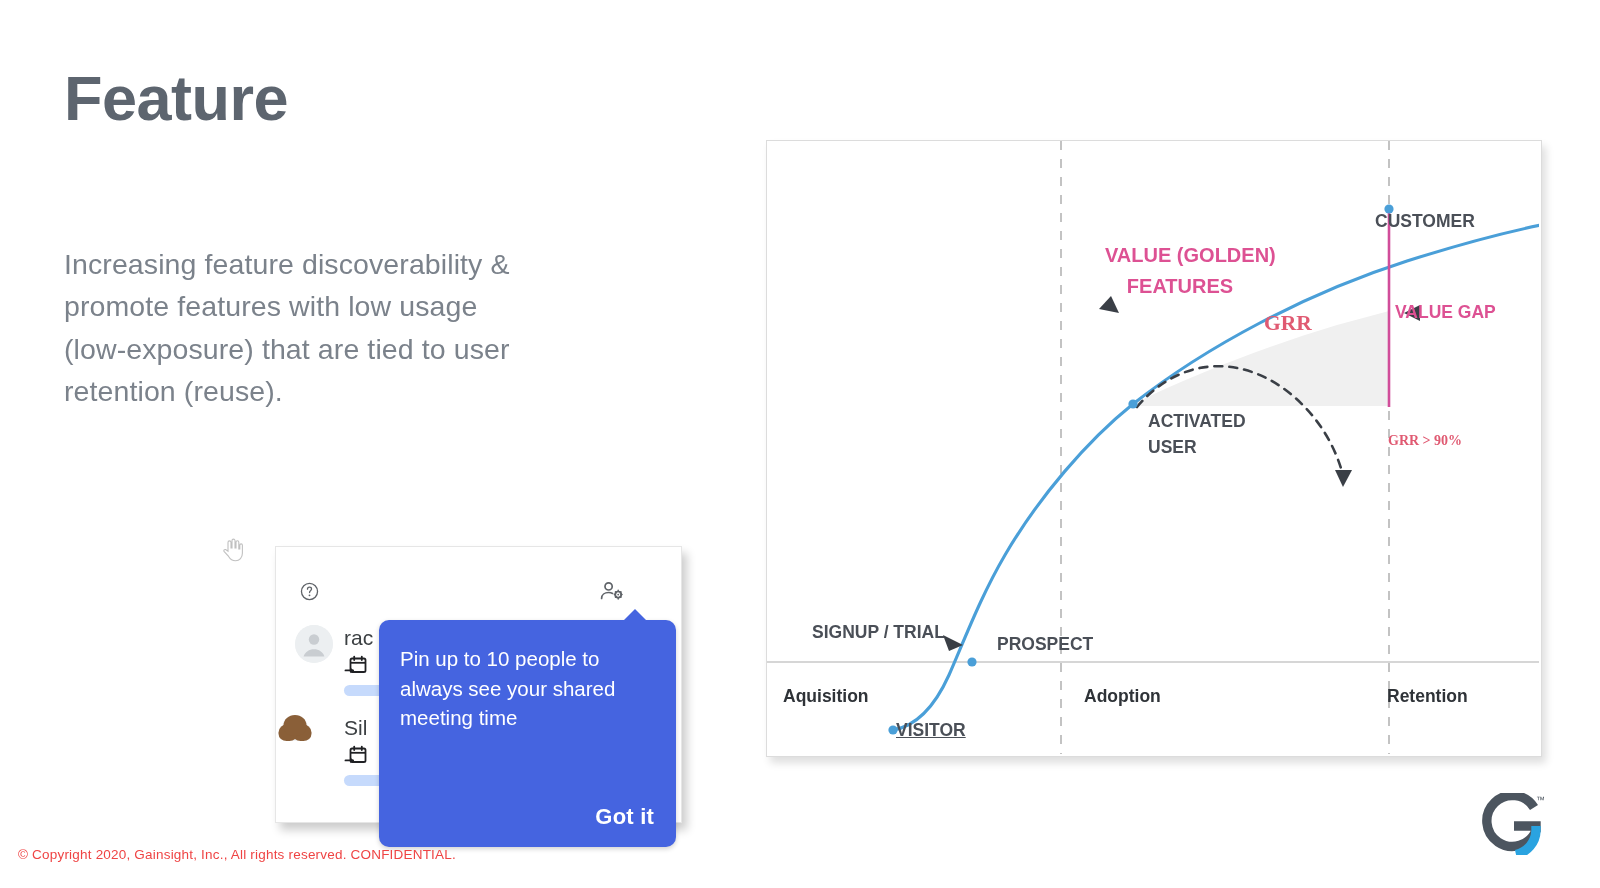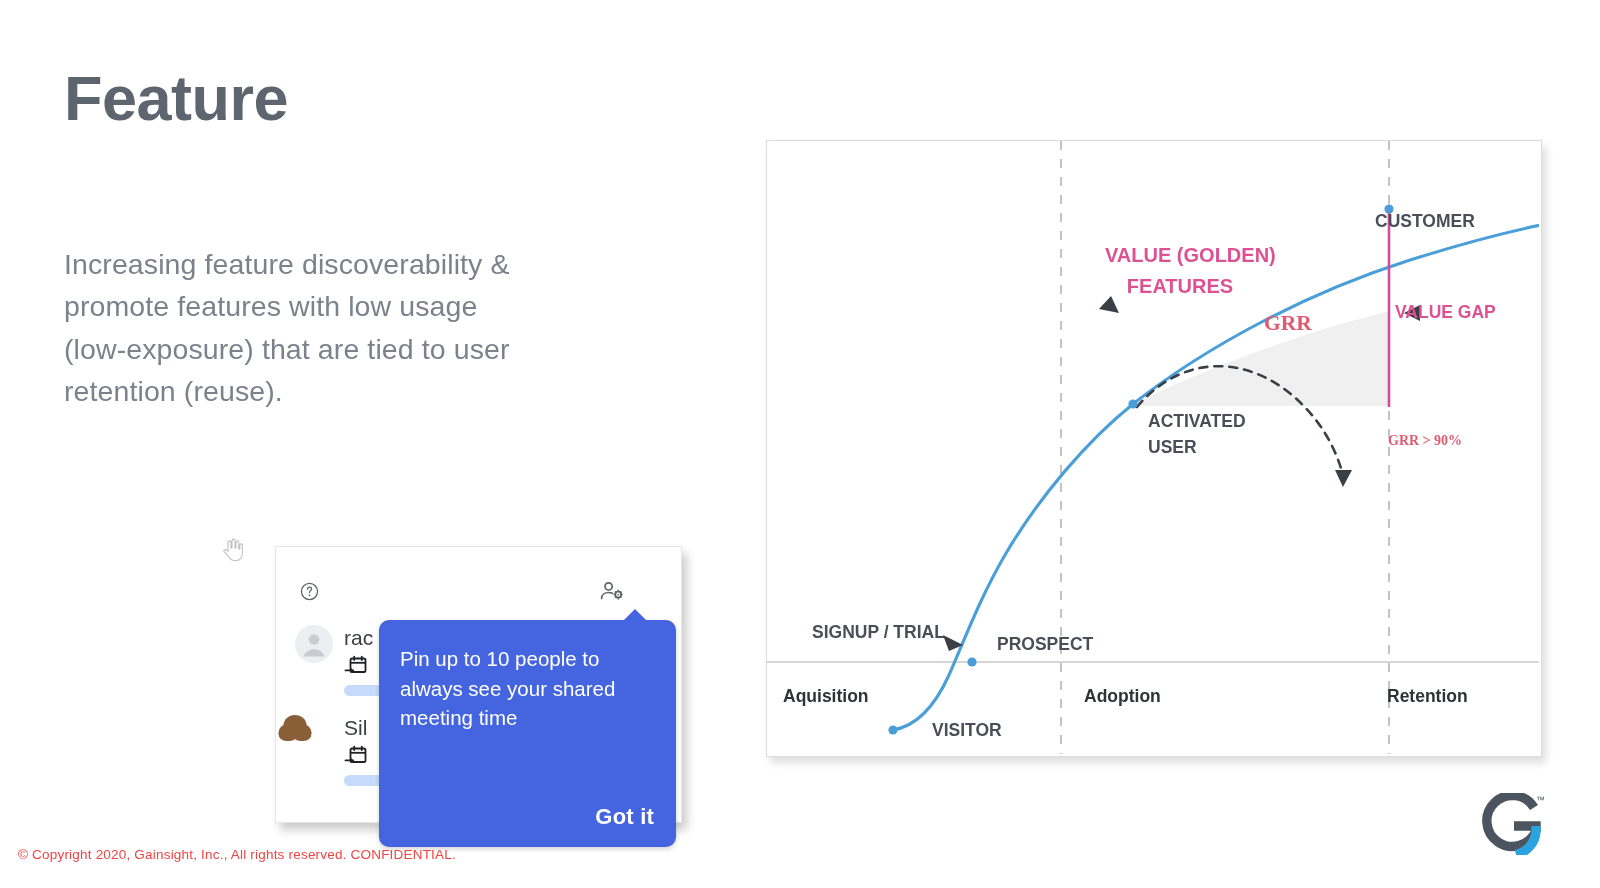--- a/index.html
+++ b/index.html
@@ -223,21 +223,21 @@
     text-align: center;
     width: 150px;
   }
   #label-grr        { left: 1264px; top: 311px; font-size: 21.5px; }
   #label-value-gap  { left: 1395px; top: 302px; font-size: 17.5px; }
   #label-grr-90     { left: 1388px; top: 433px; font-size: 14px; }
   #label-customer   { left: 1375px; top: 211px; font-size: 17.5px; }
   #label-activated  { left: 1148px; top: 408px; font-size: 17.5px; line-height: 1.5; }
   #label-signup     { left: 812px;  top: 622px; font-size: 17.5px; }
   #label-prospect   { left: 997px;  top: 634px; font-size: 17.5px; }
-  #label-visitor    { left: 932px;  top: 720px; font-size: 17.5px; }
+  #label-visitor    { left: 896px;  top: 720px; font-size: 17.5px; text-decoration: underline; }
 
   .stage-label {
     position: absolute;
     font-weight: bold;
     font-size: 17.5px;
     color: #2f3338;
     white-space: nowrap;
   }
   #stage-acquisition { left: 783px;  top: 686px; }
   #stage-adoption    { left: 1084px; top: 686px; }

